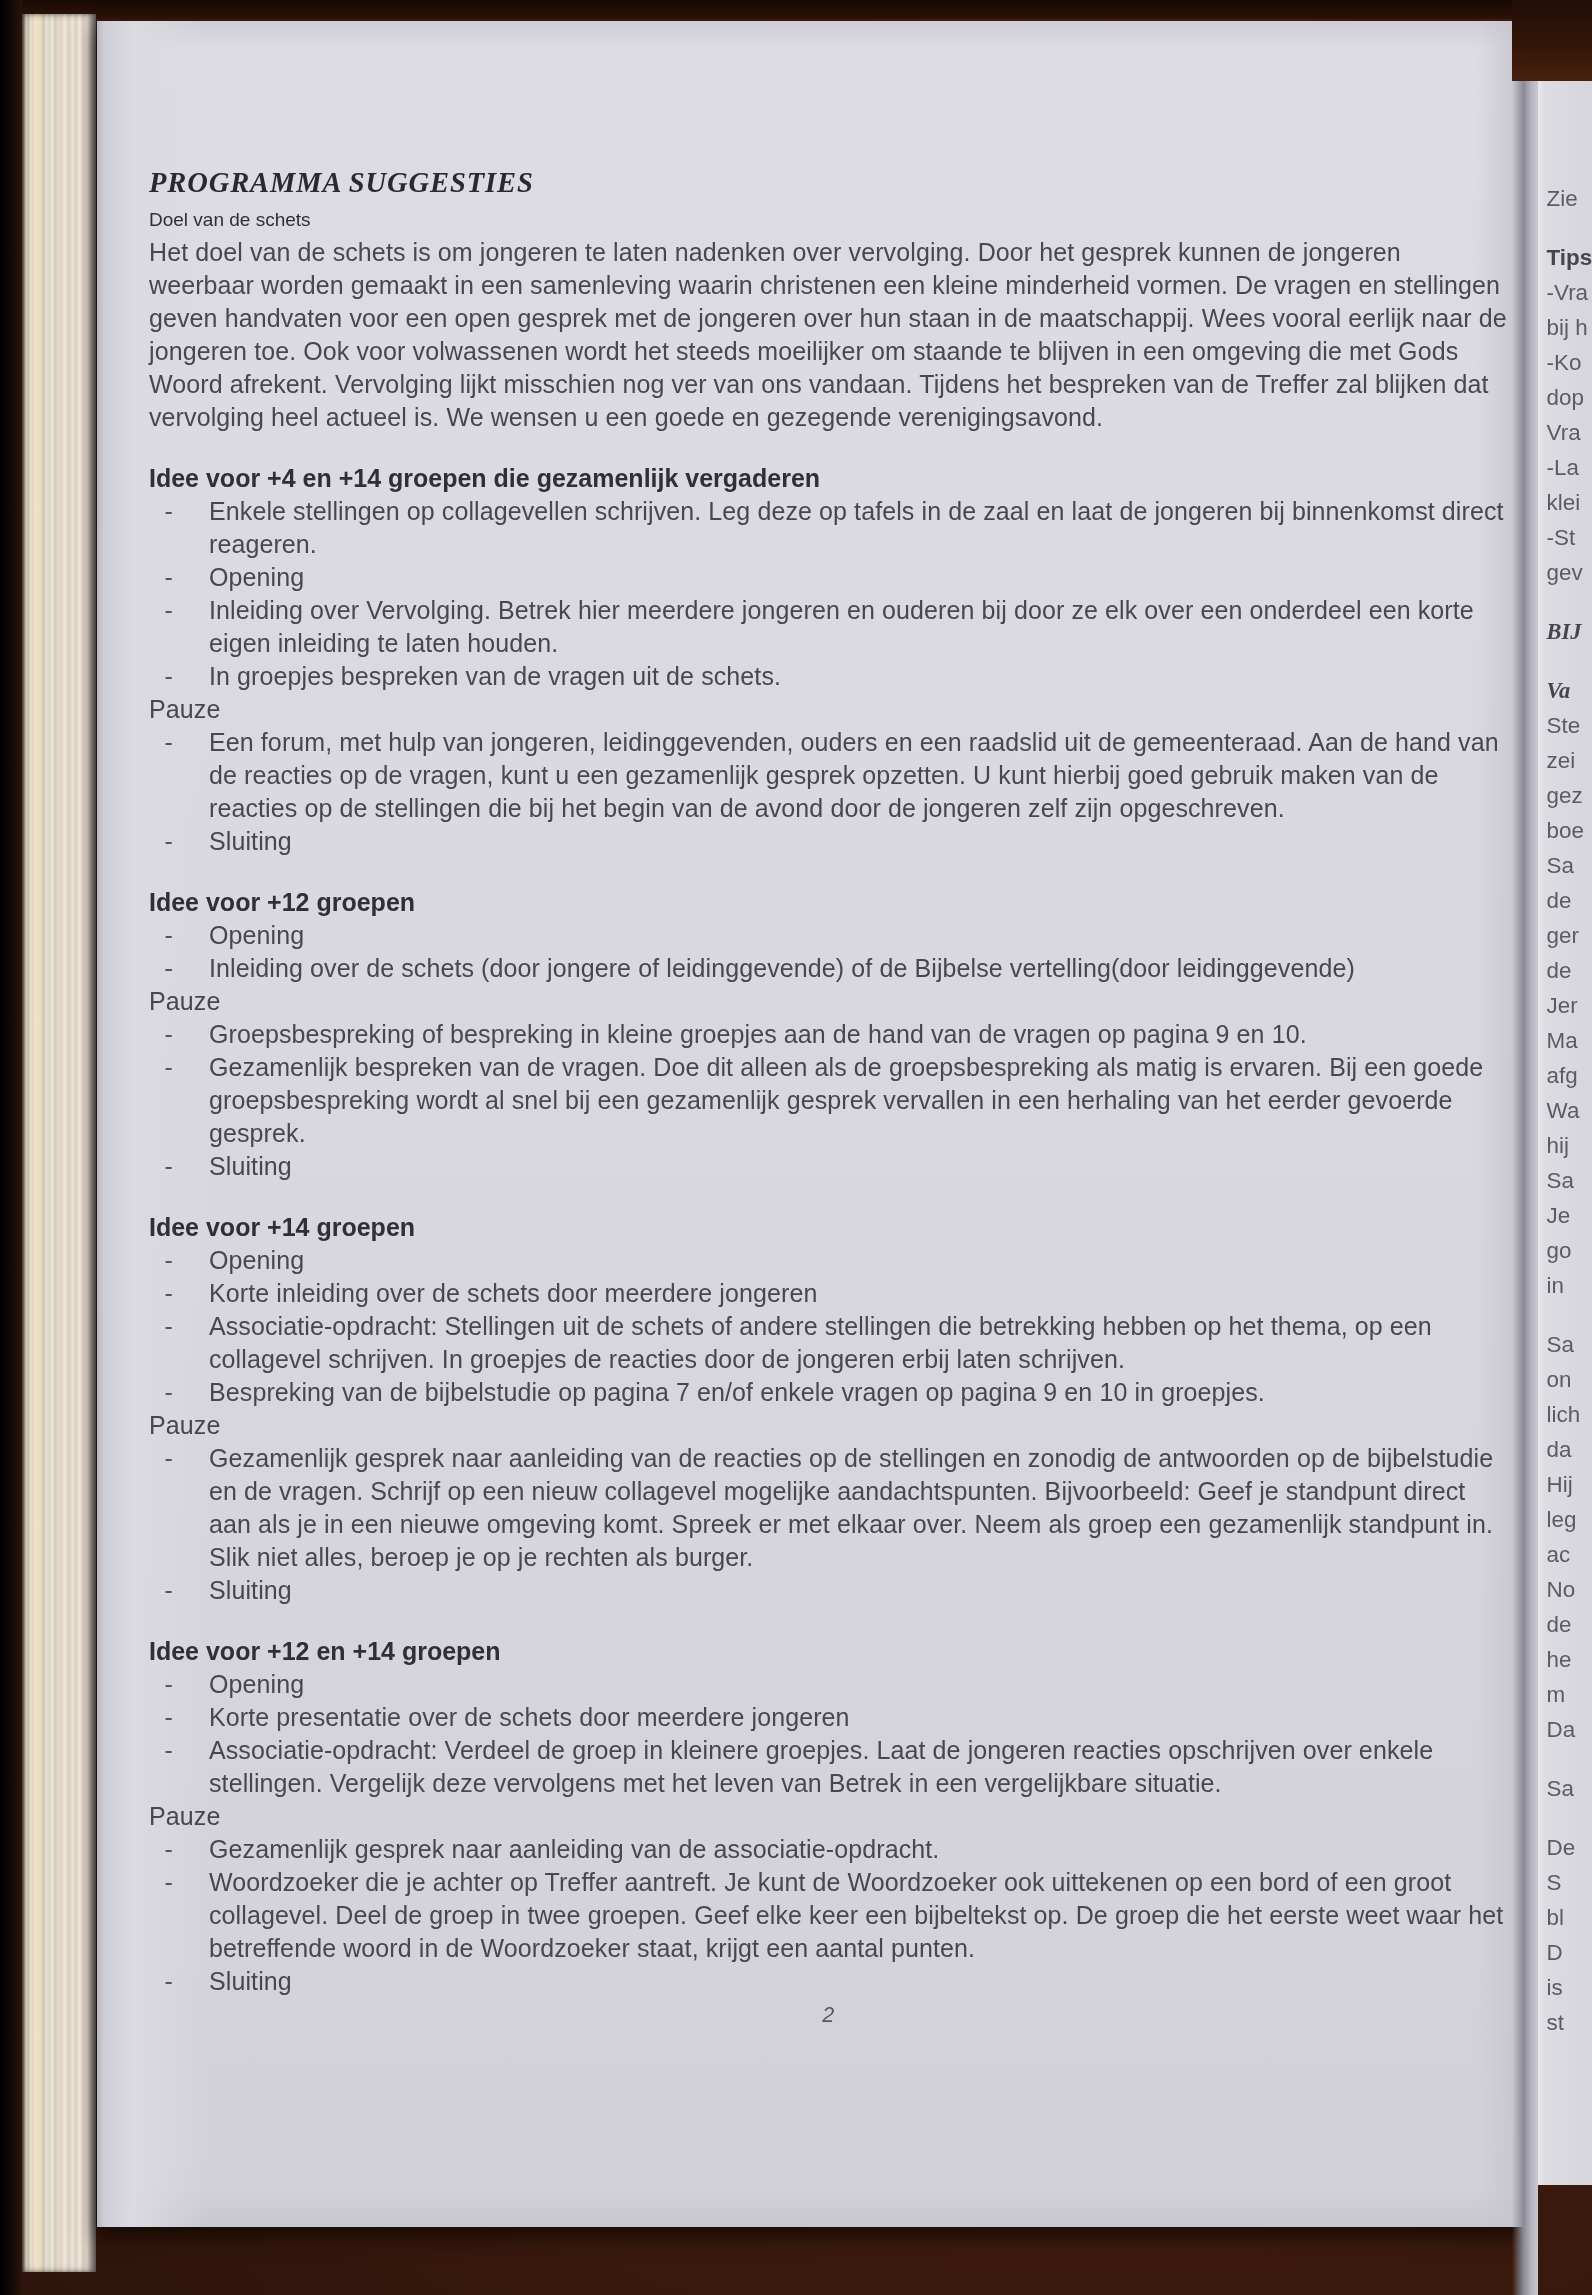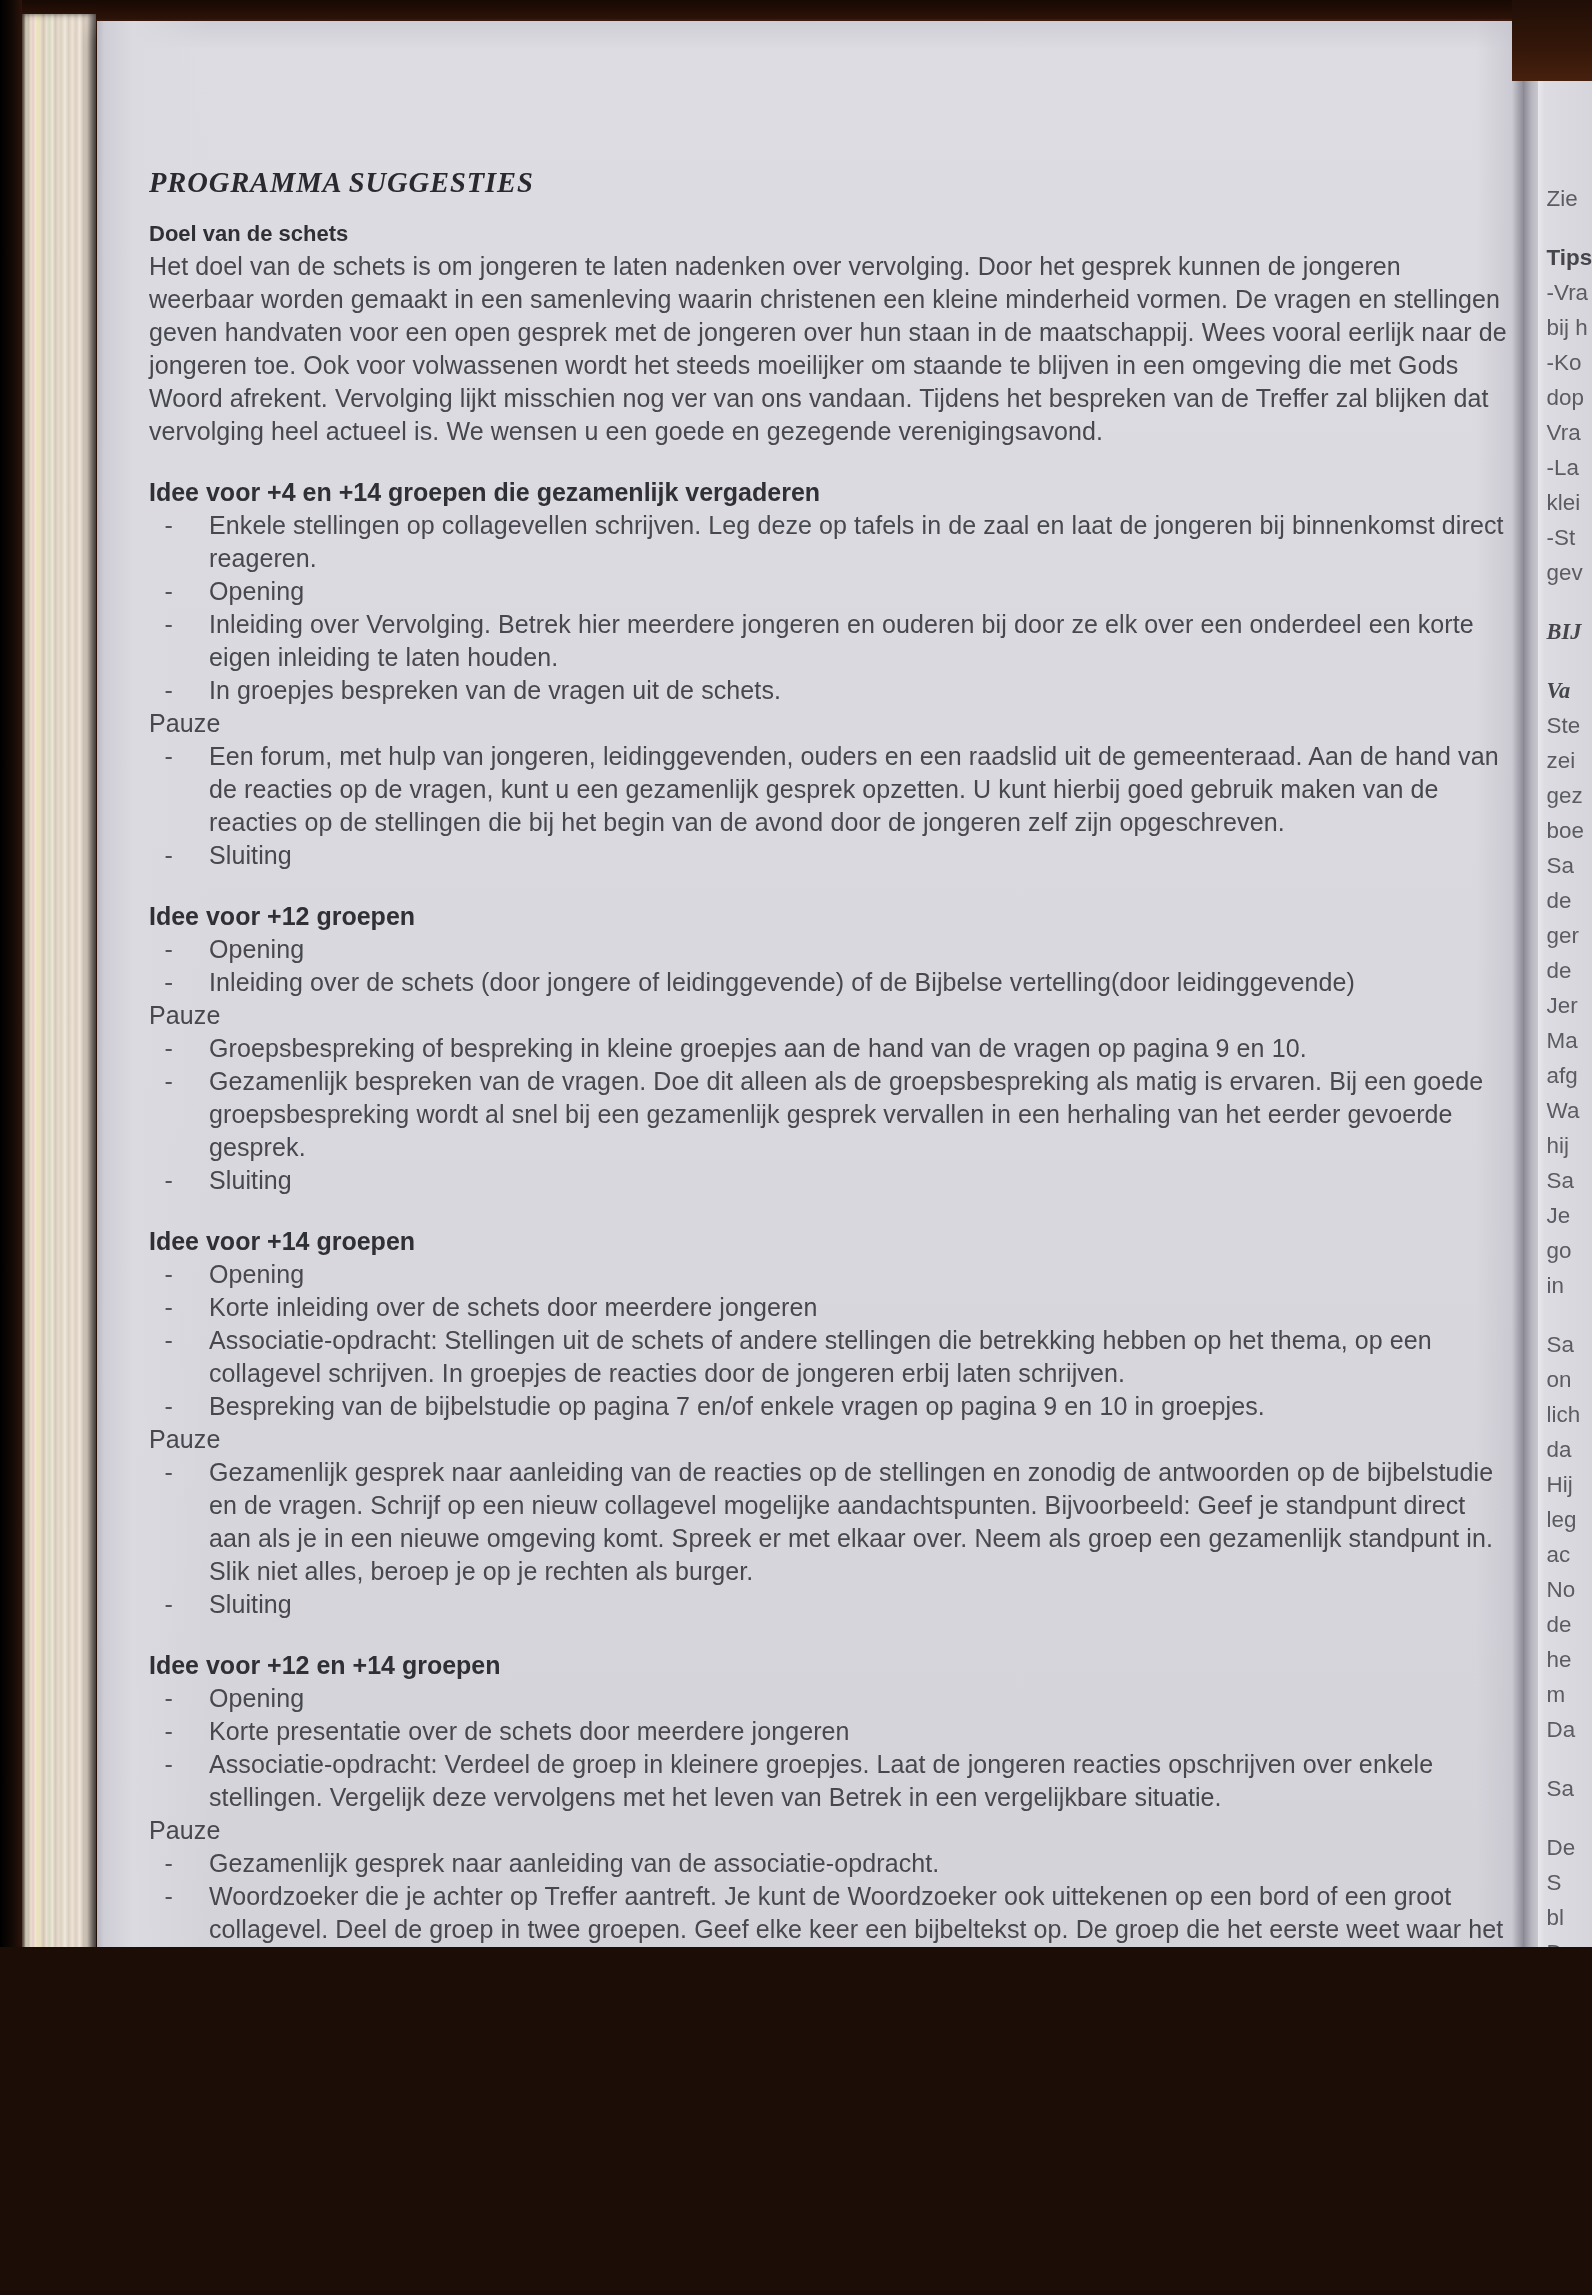--- a/index.html
+++ b/index.html
@@ -1,17 +1,17 @@
 <!DOCTYPE html>
 <html style="font-size:14px"><head>
 <meta charset="utf-8">
 <style>
   html,body{margin:0;padding:0;background:#1c0d07;}
   .canvas{
-    position:relative;width:1592px;height:1947px;overflow:hidden;
+    position:relative;width:1592px;height:2295px;overflow:hidden;
     background:radial-gradient(120% 100% at 70% 40%, #4c2212 0%, #3d1b0d 55%, #24100a 100%);
     font-family:"Liberation Sans", sans-serif;
   }
   
   .cover-edge-left{
     position:absolute;left:0;top:0;width:22.4px;height:2295px;
     background:linear-gradient(90deg,#000 0,#120a06 55%,#2c140a 100%);
   }
   
   .page-stack{
@@ -34,21 +34,21 @@
       linear-gradient(0deg,#c8c6cf 0,rgba(216,215,222,0) 40px),
       linear-gradient(180deg,#dddce2 0%,#d8d7dd 55%,#d2d1d8 100%);
     background-color:#d8d7dd;
     box-shadow:0 10.4px 17.3px rgba(0,0,0,.55);
   }
   .content{padding:142px 15.5px 0 52px;}
   .doc-title{
     font-family:"Liberation Serif", serif;font-style:italic;font-weight:700;
     font-size:28.5px;line-height:40px;letter-spacing:0.9px;color:#29292f;
   }
-  .subheading{font-weight:700;font-size:22px;line-height:33px;color:#2f2f36;margin-top:14px;}
+  .subheading{font-weight:400;font-size:19px;line-height:33px;color:#2f2f36;}
   .body-text, .row{font-size:25px;line-height:33px;color:#47474f;letter-spacing:0.1px;}
   .para{margin:0;}
   .section-heading{font-weight:700;font-size:25px;line-height:33px;color:#2f2f36;margin-top:28px;}
   .row{position:relative;padding-left:60px;}
   .row .dash{position:absolute;left:15.5px;top:0;color:#55555d;}
   .row.plain{padding-left:0;}
   .page-num{margin-top:3.5px;text-align:center;font-style:italic;font-size:21.6px;color:#57575e;}
   
   .crease{
     position:absolute;left:1512px;top:0;width:26px;height:2295px;

